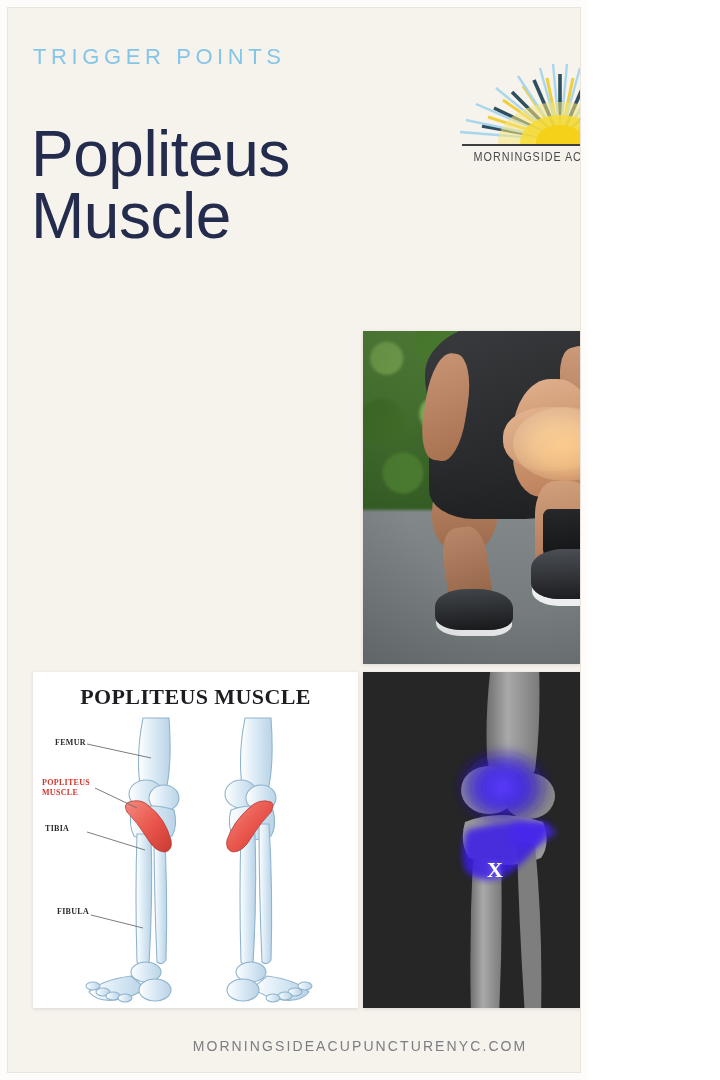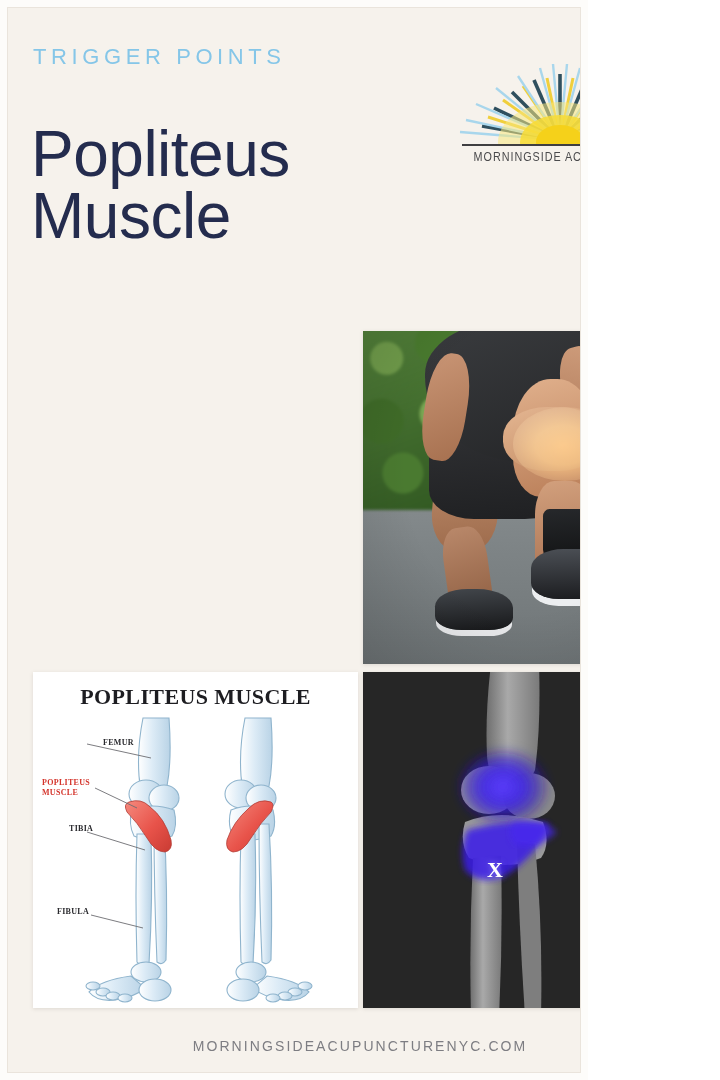--- a/index.html
+++ b/index.html
@@ -245,23 +245,23 @@
     position: absolute;
     font-family: "Liberation Serif", serif;
     font-weight: 700;
     font-size: 8px;
     letter-spacing: 0.3px;
     color: #2a2a2e;
     white-space: pre-line;
     line-height: 10px;
   }
   .anat-lbl.red { color: #d4342b; }
-  .lbl-femur   { left: 22px; top: 66px; margin-left: 48px; }
+  .lbl-femur   { left: 22px; top: 66px; }
   .lbl-pop     { left: 9px;  top: 106px; text-align: left; }
-  .lbl-tibia   { left: 36px; top: 152px; }
+  .lbl-tibia   { left: 12px; top: 152px; }
   .lbl-fibula  { left: 24px; top: 235px; }
   .trig-inner { position: absolute; inset: 0; background: #262626; }
   .trig-svg { position: absolute; left: 0; top: 0; width: 325px; height: 336px; }
   .trig-x {
     position: absolute;
     left: 124px; top: 185px;
     font-size: 22px;
     font-weight: 700;
     color: #ffffff;
     text-shadow: 0 0 6px rgba(140,130,255,0.9);

